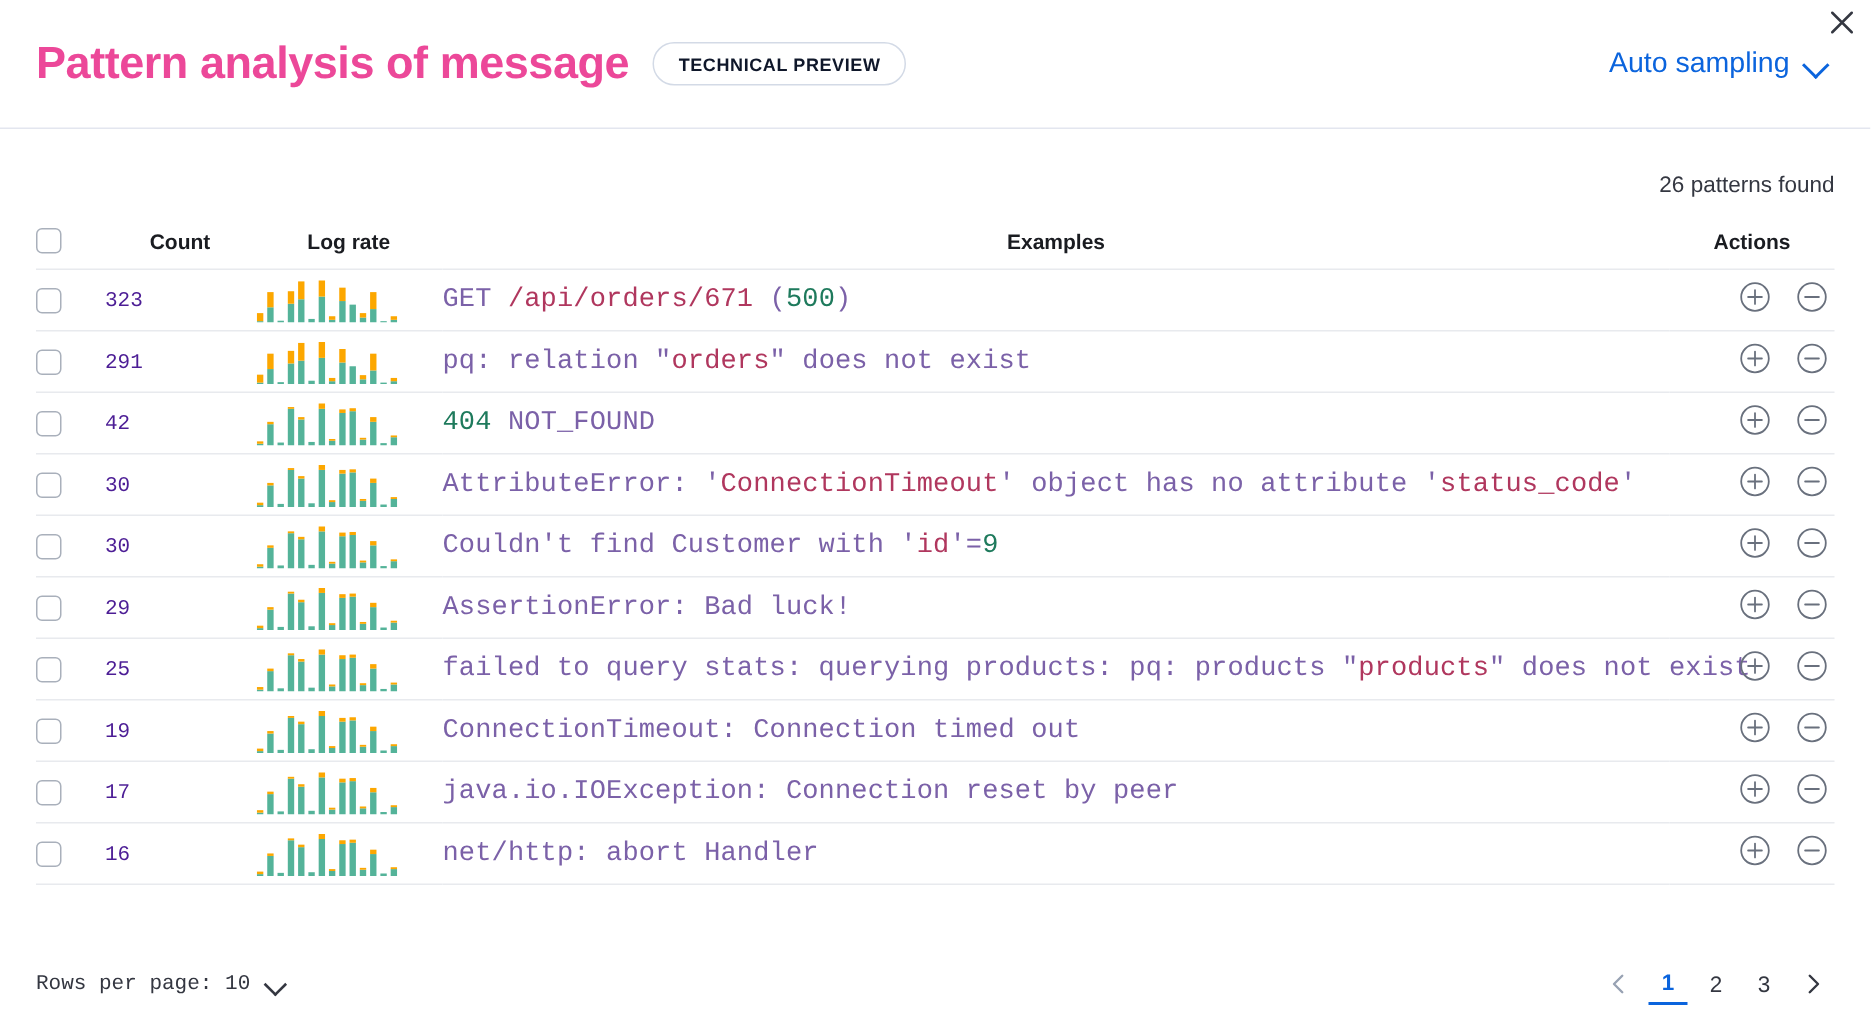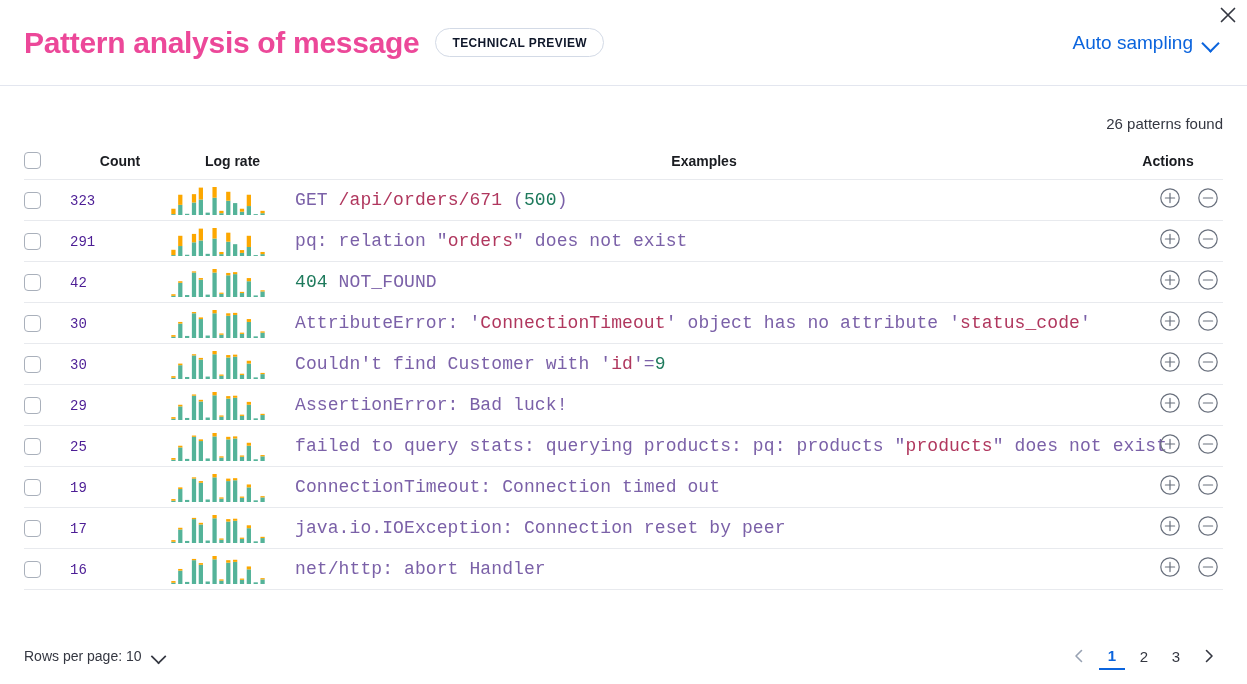--- a/index.html
+++ b/index.html
@@ -161,20 +161,21 @@
     height: 56px;
     display: flex;
     align-items: center;
     padding: 0 24px;
   }
   .rows-per-page {
     display: flex; align-items: center; gap: 9px;
     font-size: 14px;
     color: #343741;
     cursor: pointer;
+    font-family: Liberation Mono, monospace;
   }
   .rows-per-page .chev { color: #343741; transform: scale(0.85); }
   .pager {
     margin-left: auto;
     display: flex;
     align-items: center;
     gap: 6px;
   }
   .pg-arrow {
     width: 28px; height: 28px;

